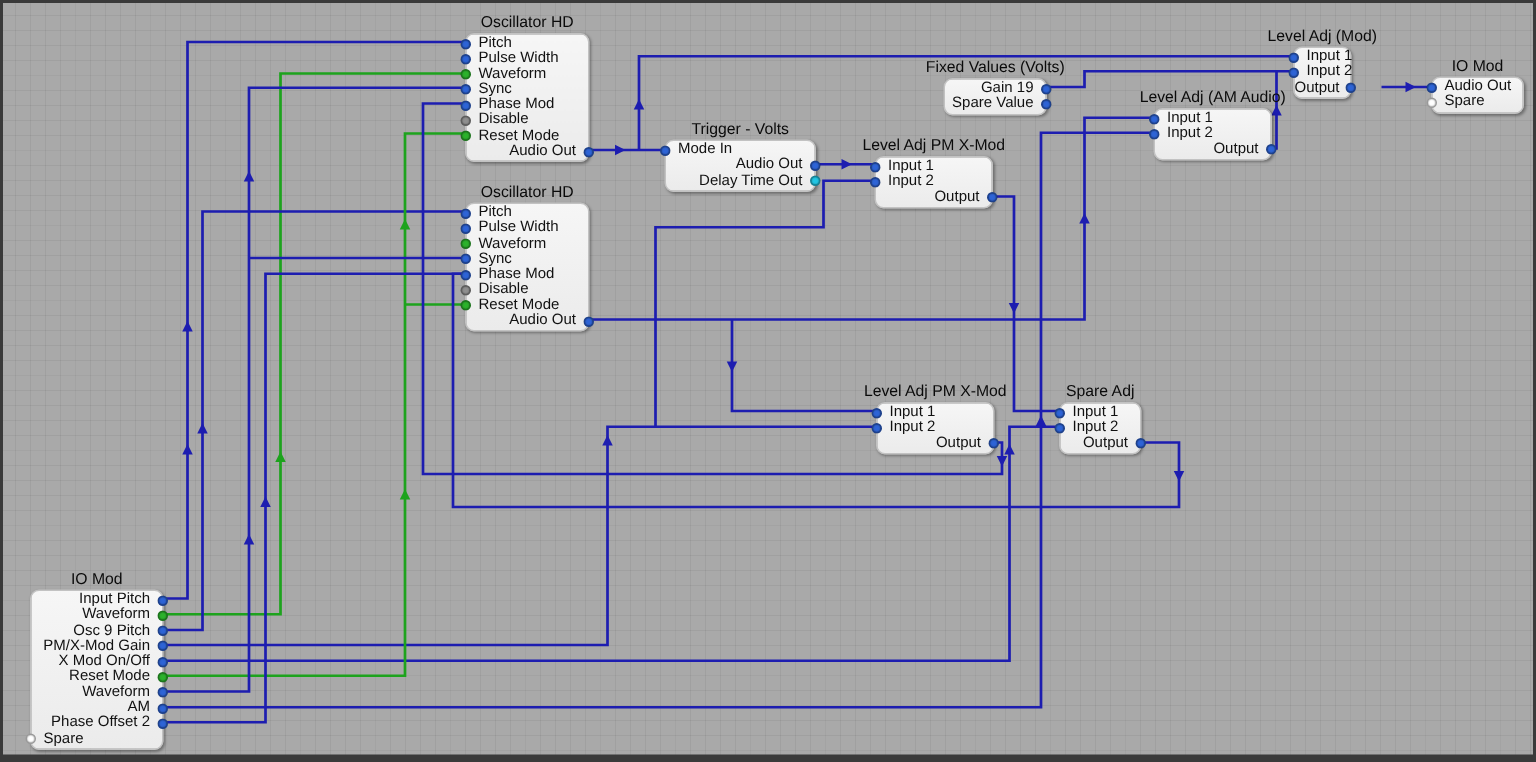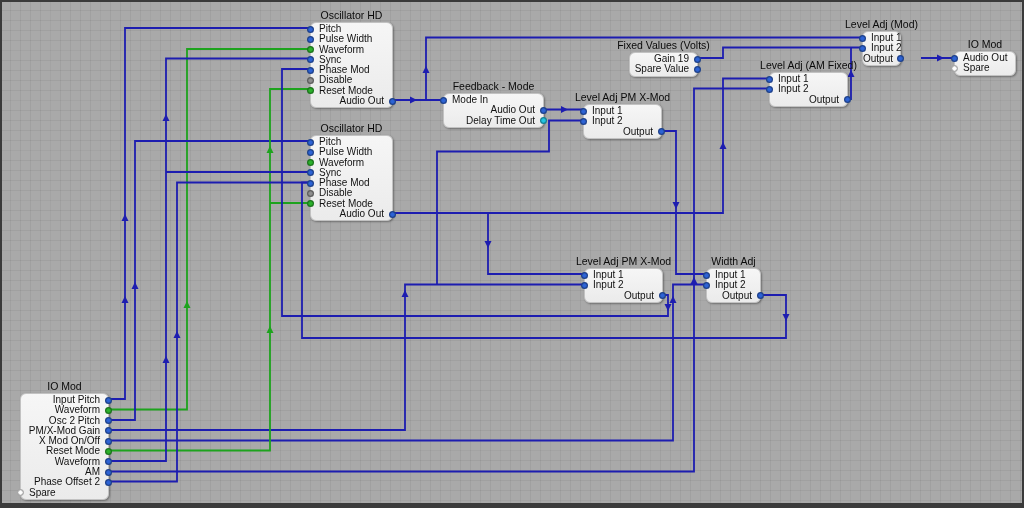--- a/index.html
+++ b/index.html
@@ -107,21 +107,21 @@
           <div class="port-row side-left"><span>Pulse Width</span><span class="dot pos-left" style="background: rgb(46, 100, 214);"></span></div>
           <div class="port-row side-left"><span>Waveform</span><span class="dot pos-left" style="background: rgb(44, 178, 44);"></span></div>
           <div class="port-row side-left"><span>Sync</span><span class="dot pos-left" style="background: rgb(46, 100, 214);"></span></div>
           <div class="port-row side-left"><span>Phase Mod</span><span class="dot pos-left" style="background: rgb(46, 100, 214);"></span></div>
           <div class="port-row side-left"><span>Disable</span><span class="dot pos-left" style="background: rgb(143, 143, 143);"></span></div>
           <div class="port-row side-left"><span>Reset Mode</span><span class="dot pos-left" style="background: rgb(44, 178, 44);"></span></div>
           <div class="port-row side-right"><span>Audio Out</span><span class="dot pos-right" style="background: rgb(46, 100, 214);"></span></div>
         </div>
       </div>
       <div class="node" style="left: 443px; top: 93px; width: 101px;">
-        <div class="node-title">Feedback - Mode</div>
+        <div class="node-title">Trigger - Volts</div>
         <div class="node-body">
           <div class="port-row side-left"><span>Mode In</span><span class="dot pos-left" style="background: rgb(46, 100, 214);"></span></div>
           <div class="port-row side-right"><span>Audio Out</span><span class="dot pos-right" style="background: rgb(46, 100, 214);"></span></div>
           <div class="port-row side-right"><span>Delay Time Out</span><span class="dot pos-right" style="background: rgb(34, 198, 228);"></span></div>
         </div>
       </div>
       <div class="node" style="left: 595px; top: 52px; width: 69px; margin-left: 34px;">
         <div class="node-title">Fixed Values (Volts)</div>
         <div class="node-body">
           <div class="port-row side-right"><span>Gain 19</span><span class="dot pos-right" style="background: rgb(46, 100, 214);"></span></div>
@@ -138,21 +138,21 @@
       </div>
       <div class="node" style="left: 862px; top: 31px; width: 39px;">
         <div class="node-title">Level Adj (Mod)</div>
         <div class="node-body">
           <div class="port-row side-left"><span>Input 1</span><span class="dot pos-left" style="background: rgb(46, 100, 214);"></span></div>
           <div class="port-row side-left"><span>Input 2</span><span class="dot pos-left" style="background: rgb(46, 100, 214);"></span></div>
           <div class="port-row side-right"><span>Output</span><span class="dot pos-right" style="background: rgb(46, 100, 214);"></span></div>
         </div>
       </div>
       <div class="node" style="left: 769px; top: 72px; width: 79px;">
-        <div class="node-title">Level Adj (AM Fixed)</div>
+        <div class="node-title">Level Adj (AM Audio)</div>
         <div class="node-body">
           <div class="port-row side-left"><span>Input 1</span><span class="dot pos-left" style="background: rgb(46, 100, 214);"></span></div>
           <div class="port-row side-left"><span>Input 2</span><span class="dot pos-left" style="background: rgb(46, 100, 214);"></span></div>
           <div class="port-row side-right"><span>Output</span><span class="dot pos-right" style="background: rgb(46, 100, 214);"></span></div>
         </div>
       </div>
       <div class="node" style="left: 954px; top: 51px; width: 62px;">
         <div class="node-title">IO Mod</div>
         <div class="node-body">
           <div class="port-row side-left"><span>Audio Out</span><span class="dot pos-left" style="background: rgb(46, 100, 214);"></span></div>
@@ -161,33 +161,33 @@
       </div>
       <div class="node" style="left: 584px; top: 268px; width: 79px;">
         <div class="node-title">Level Adj PM X-Mod</div>
         <div class="node-body">
           <div class="port-row side-left"><span>Input 1</span><span class="dot pos-left" style="background: rgb(46, 100, 214);"></span></div>
           <div class="port-row side-left"><span>Input 2</span><span class="dot pos-left" style="background: rgb(46, 100, 214);"></span></div>
           <div class="port-row side-right"><span>Output</span><span class="dot pos-right" style="background: rgb(46, 100, 214);"></span></div>
         </div>
       </div>
       <div class="node" style="left: 706px; top: 268px; width: 55px;">
-        <div class="node-title">Width Adj</div>
+        <div class="node-title">Spare Adj</div>
         <div class="node-body">
           <div class="port-row side-left"><span>Input 1</span><span class="dot pos-left" style="background: rgb(46, 100, 214);"></span></div>
           <div class="port-row side-left"><span>Input 2</span><span class="dot pos-left" style="background: rgb(46, 100, 214);"></span></div>
           <div class="port-row side-right"><span>Output</span><span class="dot pos-right" style="background: rgb(46, 100, 214);"></span></div>
         </div>
       </div>
       <div class="node" style="left: 20px; top: 393px; width: 89px;">
         <div class="node-title">IO Mod</div>
         <div class="node-body">
           <div class="port-row side-right"><span>Input Pitch</span><span class="dot pos-right" style="background: rgb(46, 100, 214);"></span></div>
           <div class="port-row side-right"><span>Waveform</span><span class="dot pos-right" style="background: rgb(44, 178, 44);"></span></div>
-          <div class="port-row side-right"><span>Osc 2 Pitch</span><span class="dot pos-right" style="background: rgb(46, 100, 214);"></span></div>
+          <div class="port-row side-right"><span>Osc 9 Pitch</span><span class="dot pos-right" style="background: rgb(46, 100, 214);"></span></div>
           <div class="port-row side-right"><span>PM/X-Mod Gain</span><span class="dot pos-right" style="background: rgb(46, 100, 214);"></span></div>
           <div class="port-row side-right"><span>X Mod On/Off</span><span class="dot pos-right" style="background: rgb(46, 100, 214);"></span></div>
           <div class="port-row side-right"><span>Reset Mode</span><span class="dot pos-right" style="background: rgb(44, 178, 44);"></span></div>
           <div class="port-row side-right"><span>Waveform</span><span class="dot pos-right" style="background: rgb(46, 100, 214);"></span></div>
           <div class="port-row side-right"><span>AM</span><span class="dot pos-right" style="background: rgb(46, 100, 214);"></span></div>
           <div class="port-row side-right"><span>Phase Offset 2</span><span class="dot pos-right" style="background: rgb(46, 100, 214);"></span></div>
           <div class="port-row side-left"><span>Spare</span><span class="dot pos-left" style="background: rgb(255, 255, 255); border-color: rgb(153, 153, 153);"></span></div>
         </div>
       </div>
     </div>

